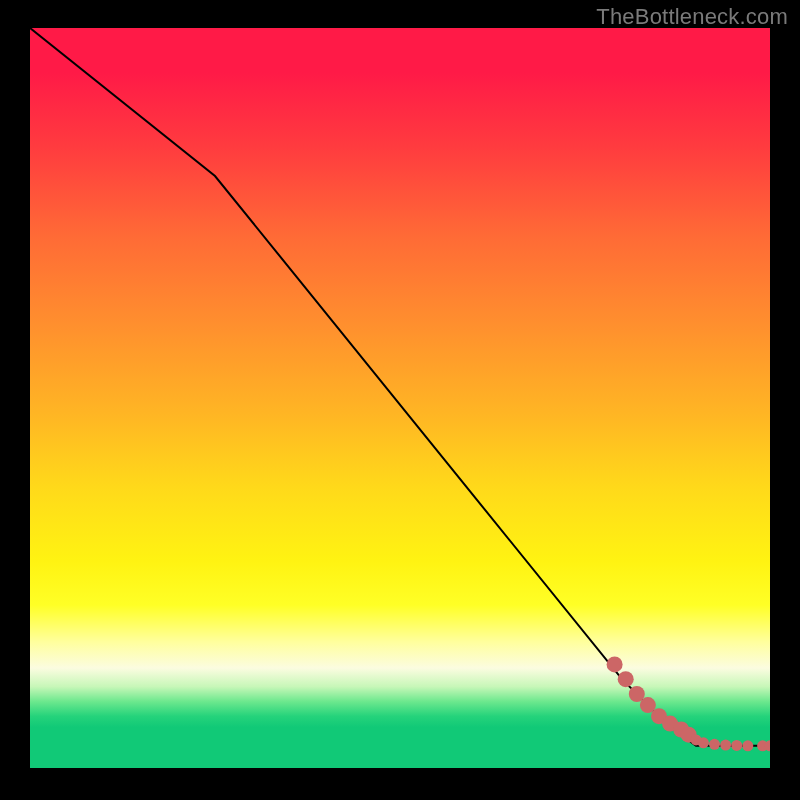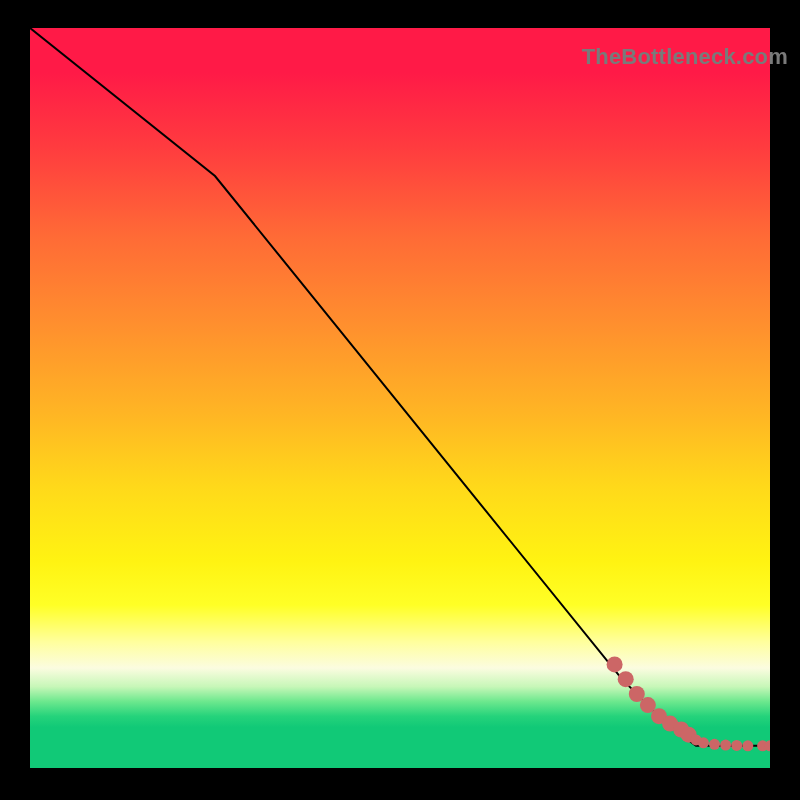--- a/index.html
+++ b/index.html
@@ -10,24 +10,23 @@
     position: relative;
     font-family: Arial, Helvetica, sans-serif;
     overflow: hidden;
   }
   .watermark {
     position: absolute;
     top: 4px;
     right: 12px;
     color: #7a7a7a;
     font-size: 22px;
-    font-weight: 700;
+    font-weight: 400;
     letter-spacing: 0.2px;
     z-index: 5;
-    margin-top: 40px;
   }
   .frame {
     position: absolute;
     left: 30px;
     top: 28px;
     width: 740px;
     height: 740px;
     overflow: hidden;
   }
   .gradient {

